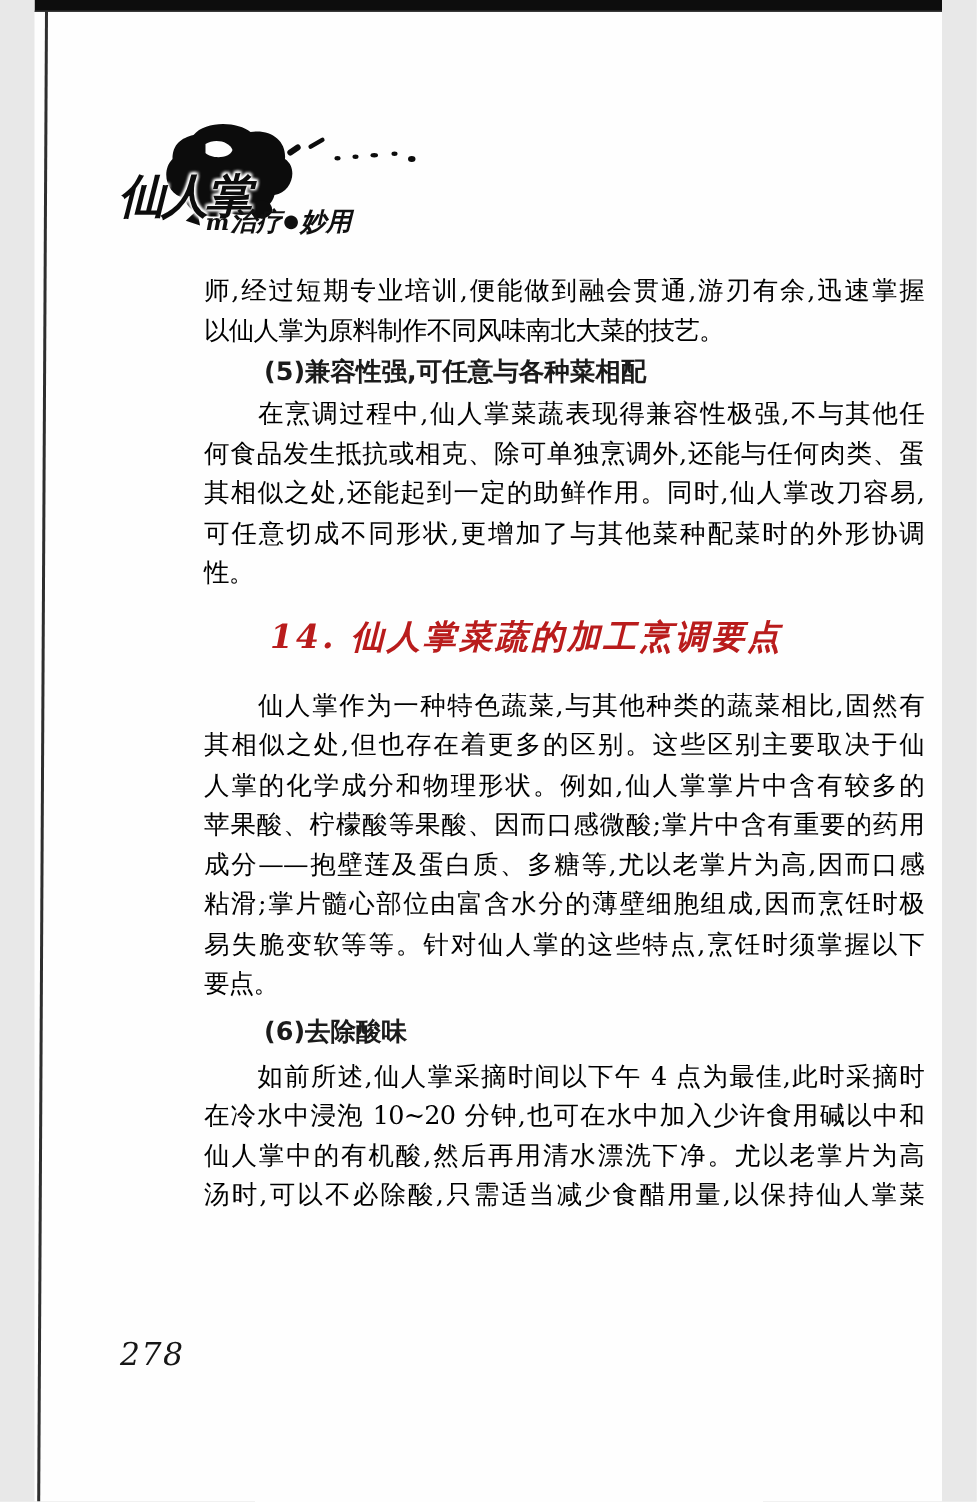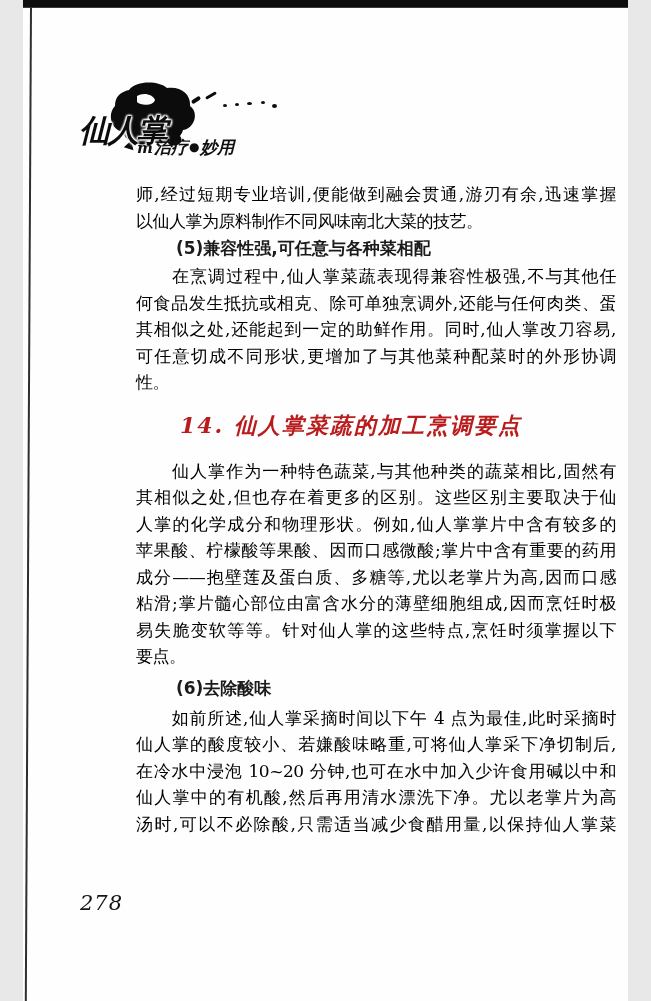--- a/index.html
+++ b/index.html
@@ -127,21 +127,20 @@
         <div class="line full">人掌的化学成分和物理形状。例如,仙人掌掌片中含有较多的</div>
         <div class="line full">苹果酸、柠檬酸等果酸、因而口感微酸;掌片中含有重要的药用</div>
         <div class="line full">成分——抱壁莲及蛋白质、多糖等,尤以老掌片为高,因而口感</div>
         <div class="line full">粘滑;掌片髓心部位由富含水分的薄壁细胞组成,因而烹饪时极</div>
         <div class="line full">易失脆变软等等。针对仙人掌的这些特点,烹饪时须掌握以下</div>
         <div class="line">要点。</div>
       </div>
       <div class="sub-heading spaced">(6)去除酸味</div>
       <div class="para">
         <div class="line full">　　如前所述,仙人掌采摘时间以下午 4 点为最佳,此时采摘时</div>
-        <div class="line full">仙人掌的酸度较小、若嫌酸味略重,可将仙人掌采下净切制后,</div>
         <div class="line full">在冷水中浸泡 10~20 分钟,也可在水中加入少许食用碱以中和</div>
         <div class="line full">仙人掌中的有机酸,然后再用清水漂洗下净。尤以老掌片为高</div>
         <div class="line full">汤时,可以不必除酸,只需适当减少食醋用量,以保持仙人掌菜</div>
       </div>
     </div>
 
   <div class="page-number">278</div>
 
 </div>
 

